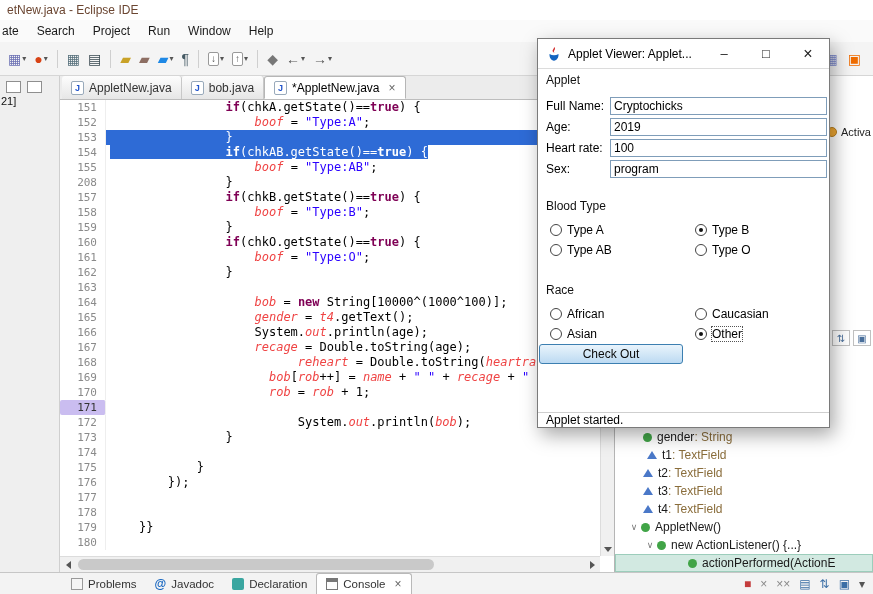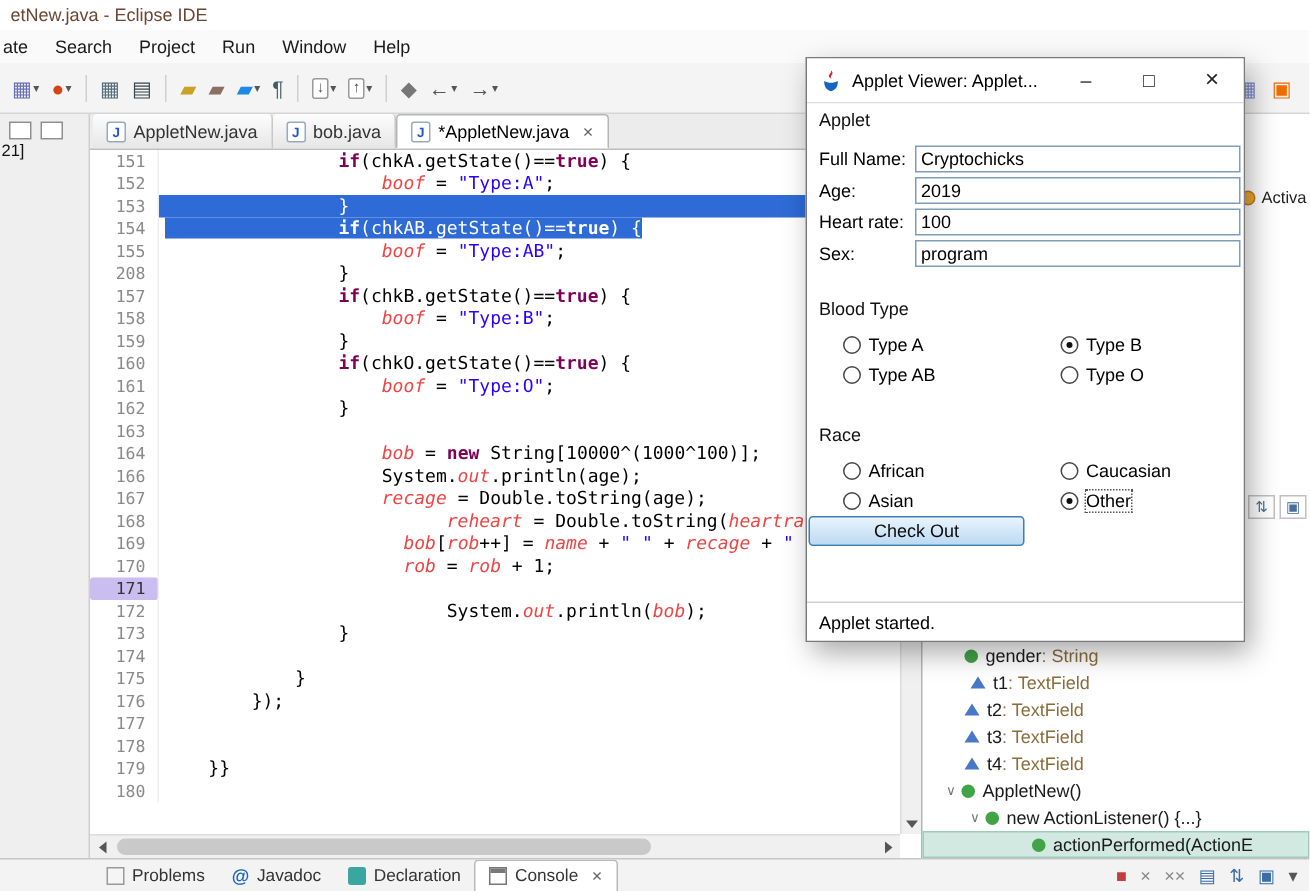--- a/index.html
+++ b/index.html
@@ -99,28 +99,28 @@
 .aw-ctrl{width:42px;display:flex;align-items:center;justify-content:center;font-size:13px;color:#222}
 .aw-ctrl.close{font-size:16px}
 .aw-menubar{height:22px;display:flex;align-items:center;padding-left:8px;background:#fff}
 .aw-body{position:relative;height:312px;padding-top:4px;background:#fff}
 .aw-row{display:flex;align-items:center;height:21px;padding:0 2px 0 8px}
 .aw-label{width:64px;flex:none;color:#000}
 .aw-input{flex:1;height:18px;border:1px solid #7f9db9;font-size:12px;padding:0 3px;font-family:"Liberation Sans",sans-serif;background:#fff;color:#000}
 .aw-section-label{padding-left:8px;height:16px}
 .bt-label{margin-top:20px}
 .race-label{margin-top:23px}
-.radio-grid{display:grid;grid-template-columns:145px 1fr;margin-top:5px;padding-left:24px}
+.radio-grid{display:grid;grid-template-columns:145px 1fr;margin-top:5px;padding-left:12px}
 .radio-item{display:flex;align-items:center;gap:5px;height:20px}
 .radio{width:12px;height:12px;border:1px solid #444;border-radius:50%;background:#fff;flex:none;position:relative}
 .radio.on::after{content:"";position:absolute;left:3px;top:3px;width:4px;height:4px;border-radius:50%;background:#111}
 .radio-label{color:#000}
 .radio-label.focused{outline:1px dotted #555}
 .checkout-btn{display:block;margin-top:0;margin-left:1px;width:144px;height:20px;border:1px solid #3c7fb1;background:linear-gradient(#e9f4fc,#bcdaf2);font-size:12px;font-family:"Liberation Sans",sans-serif;border-radius:3px;color:#0a0a0a}
-.aw-status{position:absolute;left:0;right:0;bottom:0;height:26px;border-top:1px solid #cfcfcf;display:flex;align-items:center;padding-left:8px;background:#fff;color:#000}
+.aw-status{position:absolute;left:0;right:0;bottom:0;height:15px;border-top:1px solid #cfcfcf;display:flex;align-items:center;padding-left:8px;background:#fff;color:#000}
 </style>
 </head>
 <body>
 
 <div class="screen">
 
   <div class="titlebar">
     <span>etNew.java - Eclipse IDE</span>
   </div>
 
@@ -227,20 +227,21 @@
           <div class="cl"><span class="ln">155</span><span class="code">                    <span class="fl">boof</span><span class="pl"> = </span><span class="st">"Type:AB"</span><span class="pl">;</span></span></div>
           <div class="cl"><span class="ln">208</span><span class="code">                <span class="pl">}</span></span></div>
           <div class="cl"><span class="ln">157</span><span class="code">                <span class="kw">if</span><span class="pl">(chkB.getState()==</span><span class="kw">true</span><span class="pl">) {</span></span></div>
           <div class="cl"><span class="ln">158</span><span class="code">                    <span class="fl">boof</span><span class="pl"> = </span><span class="st">"Type:B"</span><span class="pl">;</span></span></div>
           <div class="cl"><span class="ln">159</span><span class="code">                <span class="pl">}</span></span></div>
           <div class="cl"><span class="ln">160</span><span class="code">                <span class="kw">if</span><span class="pl">(chkO.getState()==</span><span class="kw">true</span><span class="pl">) {</span></span></div>
           <div class="cl"><span class="ln">161</span><span class="code">                    <span class="fl">boof</span><span class="pl"> = </span><span class="st">"Type:O"</span><span class="pl">;</span></span></div>
           <div class="cl"><span class="ln">162</span><span class="code">                <span class="pl">}</span></span></div>
           <div class="cl"><span class="ln">163</span><span class="code"></span></div>
           <div class="cl"><span class="ln">164</span><span class="code">                    <span class="fl">bob</span><span class="pl"> = </span><span class="kw">new</span><span class="pl"> String[10000^(1000^100)];</span></span></div>
+          <div class="cl"><span class="ln">165</span><span class="code">                    <span class="fl">gender</span><span class="pl"> = </span><span class="fl">t4</span><span class="pl">.getText();</span></span></div>
           <div class="cl"><span class="ln">166</span><span class="code">                    <span class="pl">System.</span><span class="fl">out</span><span class="pl">.println(age);</span></span></div>
           <div class="cl"><span class="ln">167</span><span class="code">                    <span class="fl">recage</span><span class="pl"> = Double.toString(age);</span></span></div>
           <div class="cl"><span class="ln">168</span><span class="code">                          <span class="fl">reheart</span><span class="pl"> = Double.toString(</span><span class="fl">heartra</span></span></div>
           <div class="cl"><span class="ln">169</span><span class="code">                      <span class="fl">bob</span><span class="pl">[</span><span class="fl">rob</span><span class="pl">++] = </span><span class="fl">name</span><span class="pl"> + </span><span class="st">" "</span><span class="pl"> + </span><span class="fl">recage</span><span class="pl"> + </span><span class="st">"</span></span></div>
           <div class="cl"><span class="ln">170</span><span class="code">                      <span class="fl">rob</span><span class="pl"> = </span><span class="fl">rob</span><span class="pl"> + 1;</span></span></div>
           <div class="cl"><span class="ln mark">171</span><span class="code"></span></div>
           <div class="cl"><span class="ln">172</span><span class="code">                          <span class="pl">System.</span><span class="fl">out</span><span class="pl">.println(</span><span class="fl">bob</span><span class="pl">);</span></span></div>
           <div class="cl"><span class="ln">173</span><span class="code">                <span class="pl">}</span></span></div>
           <div class="cl"><span class="ln">174</span><span class="code"></span></div>
           <div class="cl"><span class="ln">175</span><span class="code">            <span class="pl">}</span></span></div>

